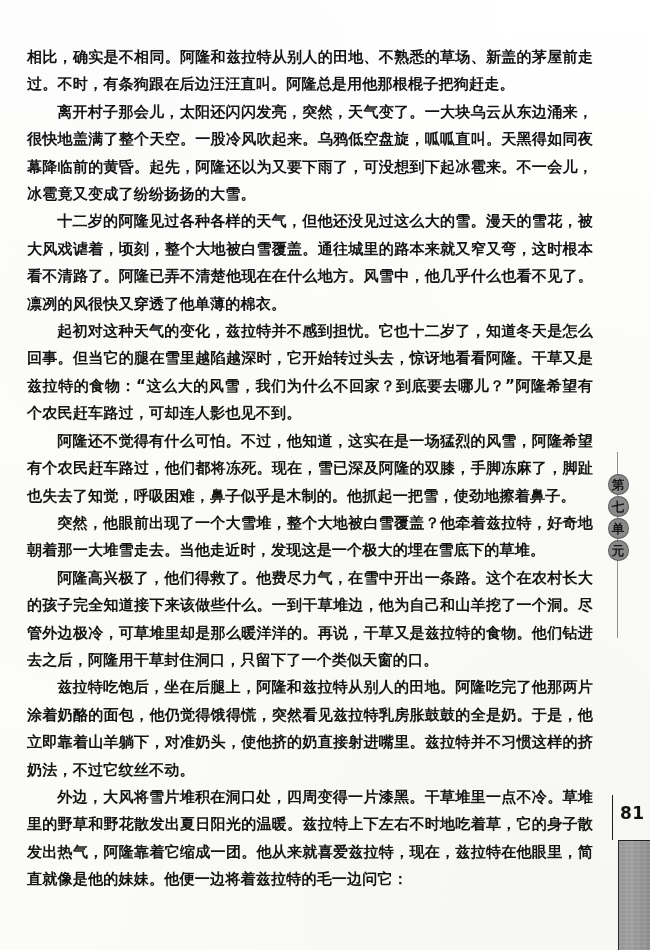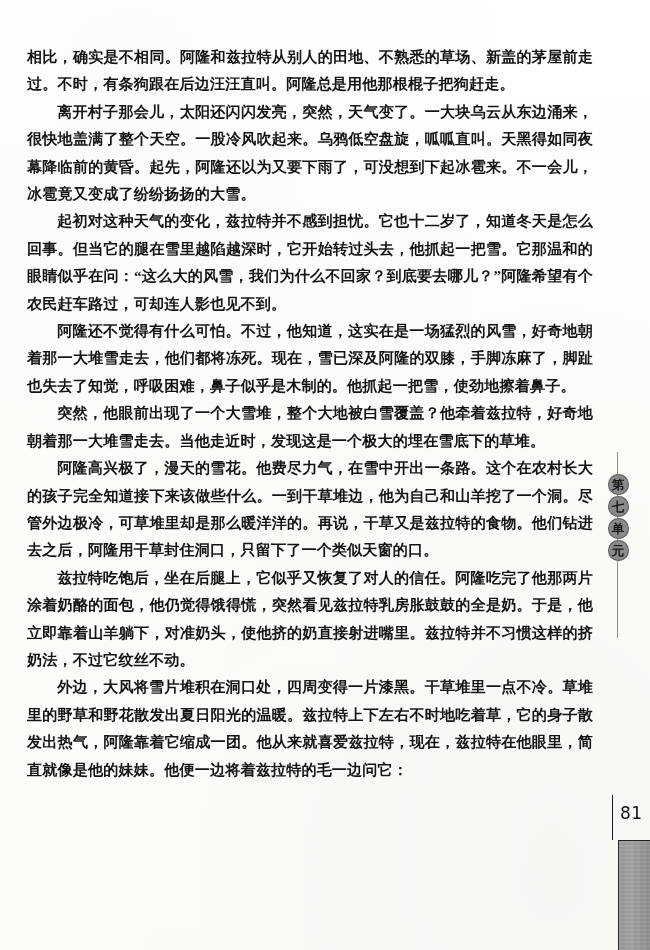--- a/index.html
+++ b/index.html
@@ -44,21 +44,20 @@
     color: #141414;
     text-align: justify;
     text-align-last: left;
     text-justify: inter-character;
     letter-spacing: 0.15px;
     font-weight: 600;
     -webkit-font-smoothing: none;
   }
   .para.indent {
     text-indent: 2em;
-    font-family: Liberation Serif, serif;
   }
 
   
   #unit-marker {
     position: absolute;
     left: 605px;
     top: 452px;
     width: 26px;
     height: 186px;
   }
@@ -109,21 +108,21 @@
     width: 1.4px;
     height: 45px;
     background: #1a1a1a;
   }
   #page-number {
     position: absolute;
     left: 8px;
     top: 8px;
     font-family: "DejaVu Sans", "Liberation Sans", sans-serif;
     font-size: 17px;
-    font-weight: 400;
+    font-weight: 700;
     color: #111111;
     letter-spacing: 0.4px;
   }
 
   
   #edge-tab {
     position: absolute;
     left: 618px;
     top: 840px;
     width: 32px;
@@ -145,25 +144,26 @@
 </head>
 <body>
 
 <div id="page">
 
   <div id="paper-texture"></div>
 
   <div id="text-column">
     <p class="para">相比，确实是不相同。阿隆和兹拉特从别人的田地、不熟悉的草场、新盖的茅屋前走过。不时，有条狗跟在后边汪汪直叫。阿隆总是用他那根棍子把狗赶走。</p>
     <p class="para indent">离开村子那会儿，太阳还闪闪发亮，突然，天气变了。一大块乌云从东边涌来，很快地盖满了整个天空。一股冷风吹起来。乌鸦低空盘旋，呱呱直叫。天黑得如同夜幕降临前的黄昏。起先，阿隆还以为又要下雨了，可没想到下起冰雹来。不一会儿，冰雹竟又变成了纷纷扬扬的大雪。</p>
-    <p class="para indent">起初对这种天气的变化，兹拉特并不感到担忧。它也十二岁了，知道冬天是怎么回事。但当它的腿在雪里越陷越深时，它开始转过头去，他抓起一把雪。它那温和的眼睛似乎在问：“这么大的风雪，我们为什么不回家？到底要去哪儿？”阿隆希望有个农民赶车路过，可却连人影也见不到。</p>
-    <p class="para indent">阿隆还不觉得有什么可怕。不过，他知道，这实在是一场猛烈的风雪，好奇地朝着那一大堆雪走去，他们都将冻死。现在，雪已深及阿隆的双膝，手脚冻麻了，脚趾也失去了知觉，呼吸困难，鼻子似乎是木制的。他抓起一把雪，使劲地擦着鼻子。</p>
+    <p class="para indent">十二岁的阿隆见过各种各样的天气，但他还没见过这么大的雪。漫天的雪花，被大风戏谑着，顷刻，整个大地被白雪覆盖。通往城里的路本来就又窄又弯，这时根本看不清路了。阿隆已弄不清楚他现在在什么地方。风雪中，他几乎什么也看不见了。凛冽的风很快又穿透了他单薄的棉衣。</p>
+    <p class="para indent">起初对这种天气的变化，兹拉特并不感到担忧。它也十二岁了，知道冬天是怎么回事。但当它的腿在雪里越陷越深时，它开始转过头去，惊讶地看看阿隆。干草又是兹拉特的食物：“这么大的风雪，我们为什么不回家？到底要去哪儿？”阿隆希望有个农民赶车路过，可却连人影也见不到。</p>
+    <p class="para indent">阿隆还不觉得有什么可怕。不过，他知道，这实在是一场猛烈的风雪，阿隆希望有个农民赶车路过，他们都将冻死。现在，雪已深及阿隆的双膝，手脚冻麻了，脚趾也失去了知觉，呼吸困难，鼻子似乎是木制的。他抓起一把雪，使劲地擦着鼻子。</p>
     <p class="para indent">突然，他眼前出现了一个大雪堆，整个大地被白雪覆盖？他牵着兹拉特，好奇地朝着那一大堆雪走去。当他走近时，发现这是一个极大的埋在雪底下的草堆。</p>
-    <p class="para indent">阿隆高兴极了，漫天的雪花。他费尽力气，在雪中开出一条路。这个在农村长大的孩子完全知道接下来该做些什么。一到干草堆边，他为自己和山羊挖了一个洞。尽管外边极冷，可草堆里却是那么暖洋洋的。再说，干草又是兹拉特的食物。他们钻进去之后，阿隆用干草封住洞口，只留下了一个类似天窗的口。</p>
-    <p class="para indent">兹拉特吃饱后，坐在后腿上，它似乎又恢复了对人的信任。阿隆吃完了他那两片涂着奶酪的面包，他仍觉得饿得慌，突然看见兹拉特乳房胀鼓鼓的全是奶。于是，他立即靠着山羊躺下，对准奶头，使他挤的奶直接射进嘴里。兹拉特并不习惯这样的挤奶法，不过它纹丝不动。</p>
+    <p class="para indent">阿隆高兴极了，他们得救了。他费尽力气，在雪中开出一条路。这个在农村长大的孩子完全知道接下来该做些什么。一到干草堆边，他为自己和山羊挖了一个洞。尽管外边极冷，可草堆里却是那么暖洋洋的。再说，干草又是兹拉特的食物。他们钻进去之后，阿隆用干草封住洞口，只留下了一个类似天窗的口。</p>
+    <p class="para indent">兹拉特吃饱后，坐在后腿上，阿隆和兹拉特从别人的田地。阿隆吃完了他那两片涂着奶酪的面包，他仍觉得饿得慌，突然看见兹拉特乳房胀鼓鼓的全是奶。于是，他立即靠着山羊躺下，对准奶头，使他挤的奶直接射进嘴里。兹拉特并不习惯这样的挤奶法，不过它纹丝不动。</p>
     <p class="para indent">外边，大风将雪片堆积在洞口处，四周变得一片漆黑。干草堆里一点不冷。草堆里的野草和野花散发出夏日阳光的温暖。兹拉特上下左右不时地吃着草，它的身子散发出热气，阿隆靠着它缩成一团。他从来就喜爱兹拉特，现在，兹拉特在他眼里，简直就像是他的妹妹。他便一边将着兹拉特的毛一边问它：</p>
   </div>
 
   <div id="unit-marker">
     <div id="unit-marker-rule"></div>
     <div id="unit-marker-badges">
       <div class="unit-badge">第</div>
       <div class="unit-badge">七</div>
       <div class="unit-badge">单</div>
       <div class="unit-badge">元</div>

